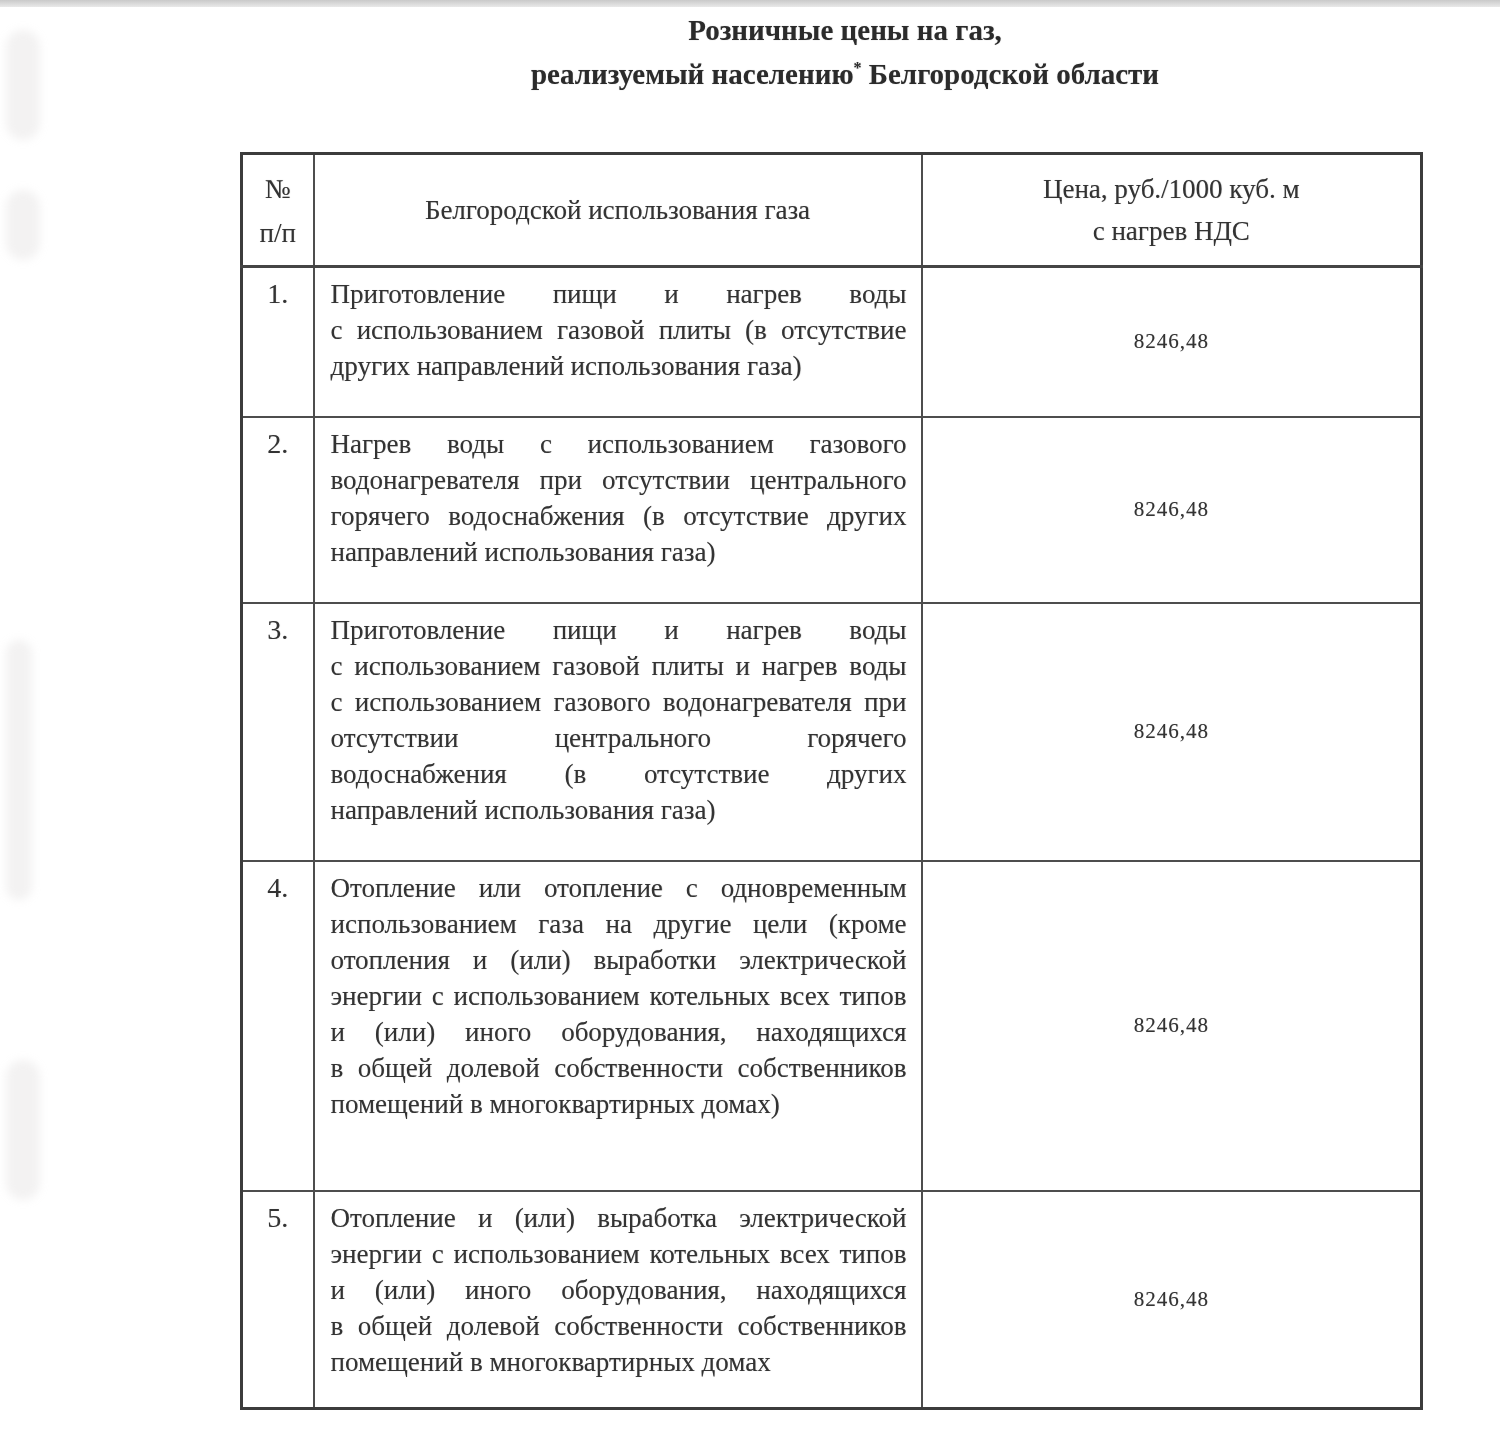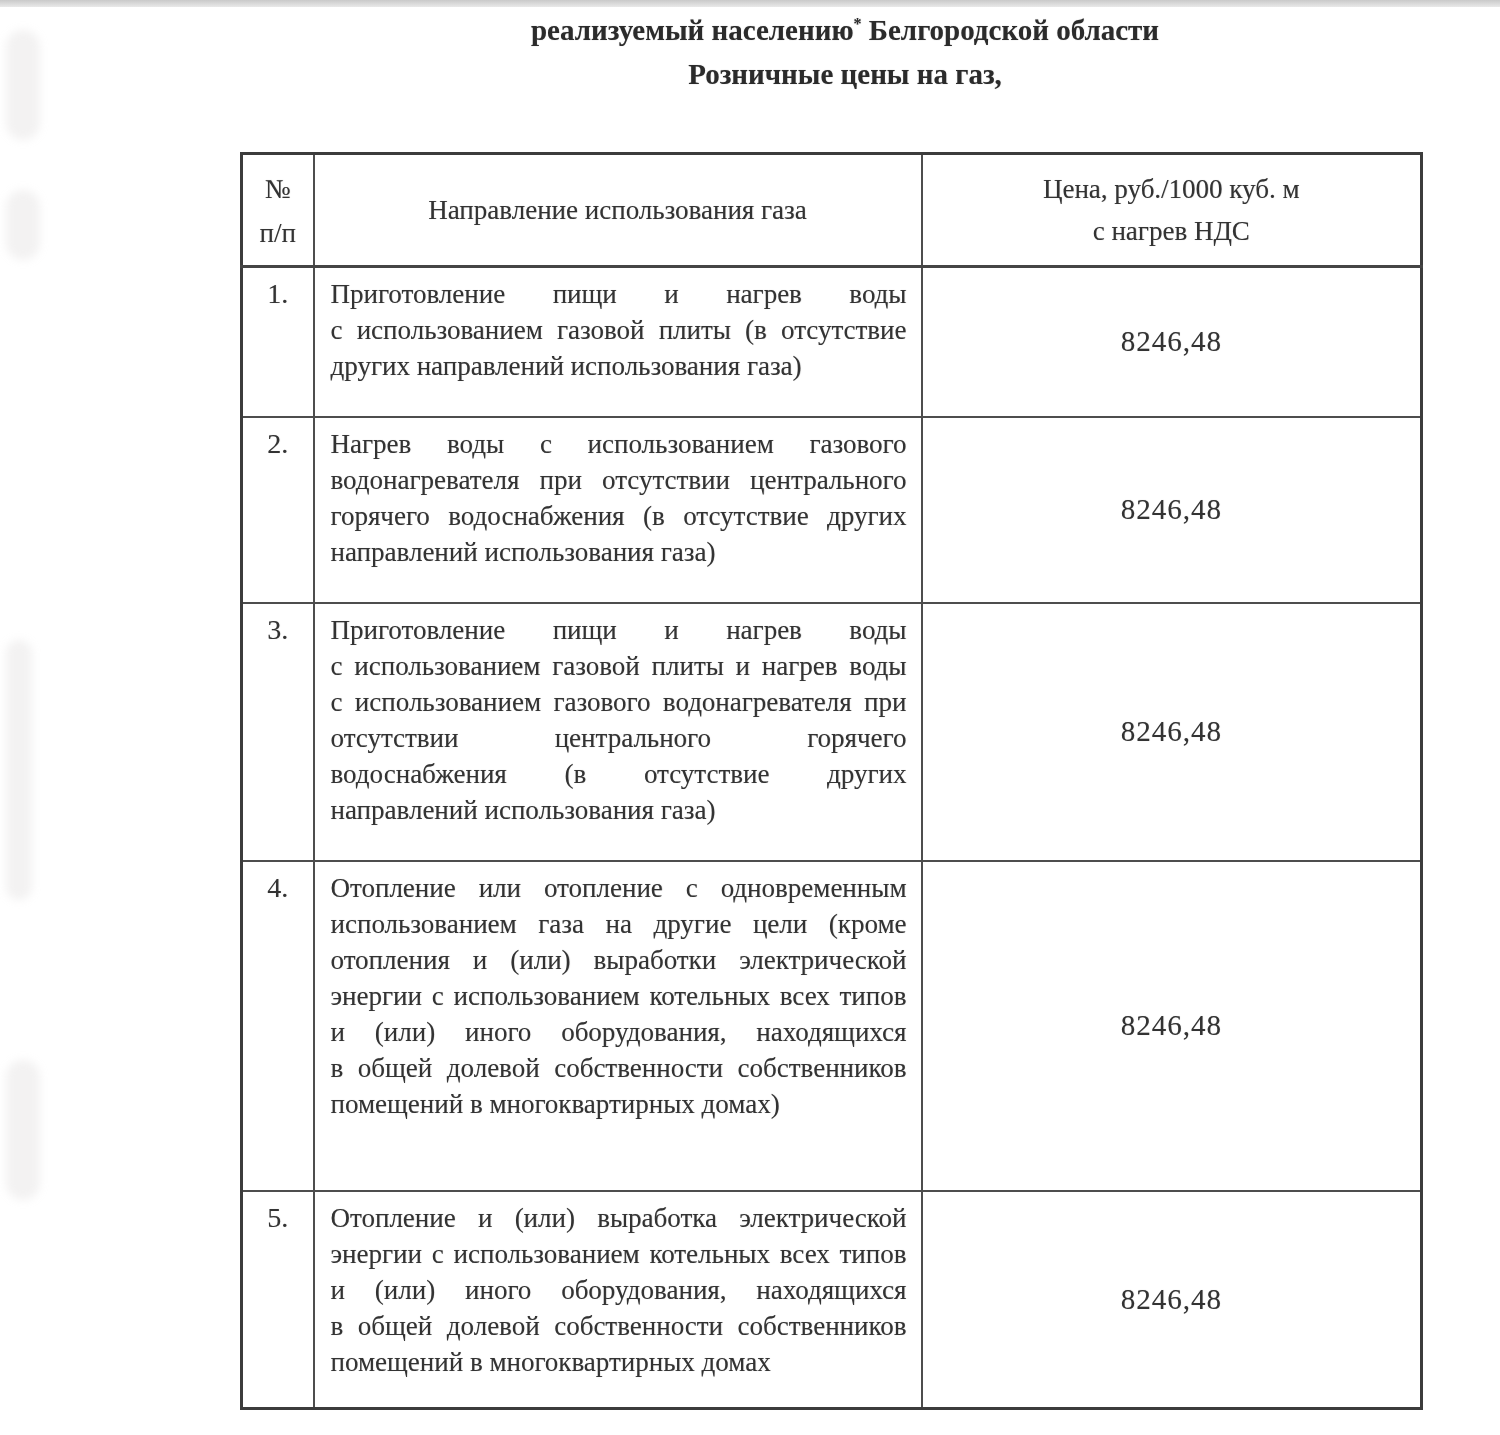--- a/index.html
+++ b/index.html
@@ -83,21 +83,21 @@
   td.cell-dir {
     text-align: justify;
     text-align-last: left;
     padding: 8px 14px 8px 16px;
     line-height: 36px;
     margin-top: 44px;
   }
   td.cell-price {
     text-align: center;
     vertical-align: middle;
-    font-size: 29px;
+    font-size: 21px;
     letter-spacing: 1px;
   }
   tr.header-row td {
     vertical-align: middle;
     text-align: center;
     line-height: 42px;
     font-size: 27px;
   }
   tr.header-row td.hdr-num {
     vertical-align: top;
@@ -108,37 +108,37 @@
 </head>
 <body>
 
 <div class="scan-top-strip"></div>
 <div class="scan-smudge smudge-a"></div>
 <div class="scan-smudge smudge-b"></div>
 <div class="scan-smudge smudge-c"></div>
 <div class="scan-smudge smudge-d"></div>
 
 <div class="doc-title">
+  <div>Розничные цены на газ,</div>
   <div><span>реализуемый населению</span><sup>*</sup><span> Белгородской области</span></div>
-  <div>Розничные цены на газ,</div>
 </div>
 
 <table class="price-table">
   <colgroup>
     <col class="col-num">
     <col class="col-dir">
     <col class="col-price">
   </colgroup>
   <tbody>
     <tr class="header-row" style="height:113px;">
       <td class="hdr-num">
         <div>№</div>
         <div>п/п</div>
       </td>
-      <td>Направление использования газа</td>
+      <td>Белгородской использования газа</td>
       <td>
         <div>Цена, руб./1000 куб. м</div>
         <div>с нагрев НДС</div>
       </td>
     </tr>
 
     <tr style="height:150px;">
       <td class="cell-num">1.</td>
       <td class="cell-dir">Приготовление пищи и нагрев воды с&nbsp;использованием газовой плиты (в&nbsp;отсутствие других направлений использования газа)</td>
       <td class="cell-price">8246,48</td>

